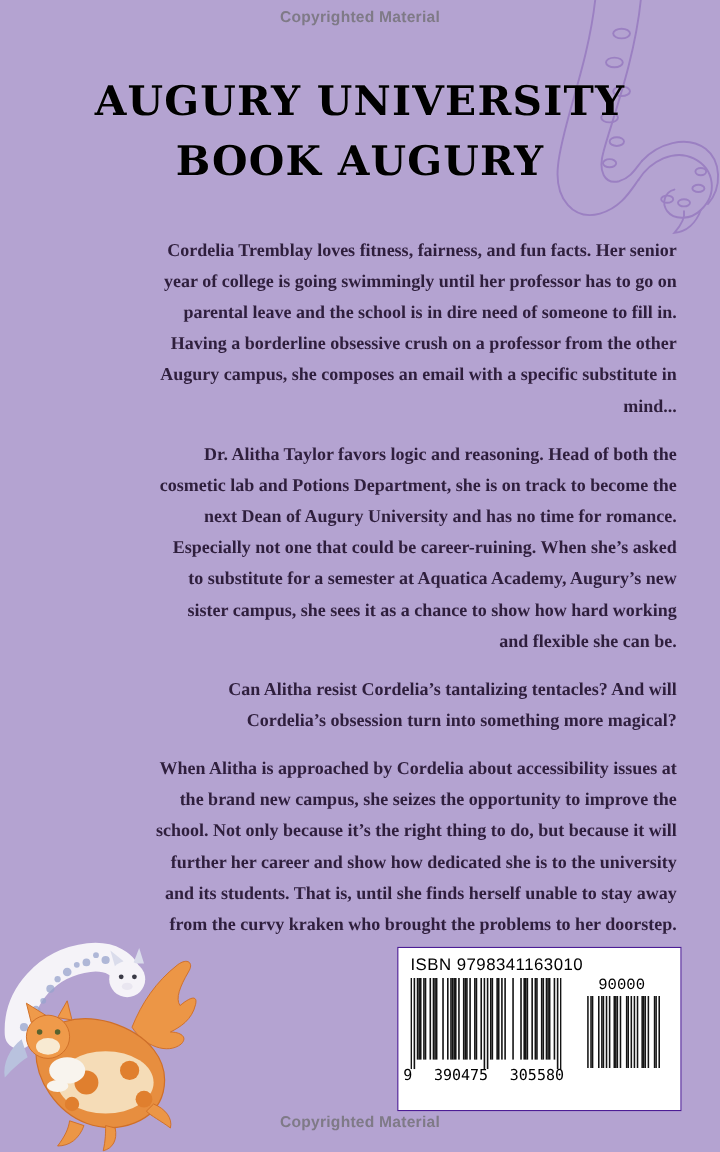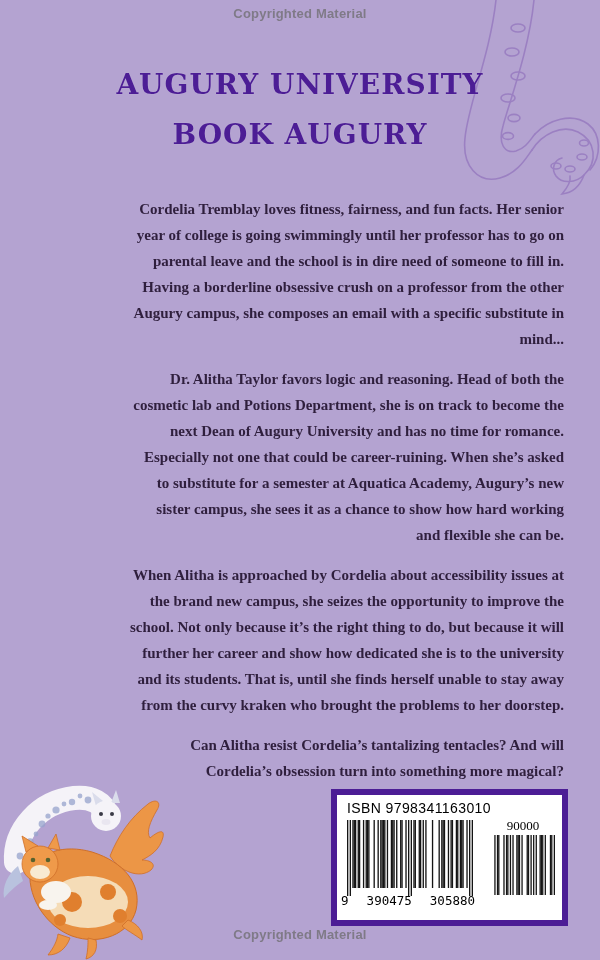--- a/index.html
+++ b/index.html
@@ -16,24 +16,24 @@
     font-family:"Liberation Sans", sans-serif;
     font-size:13px;font-weight:700;
     color:#7f7a87;
     letter-spacing:.2px;
   }
   .watermark.top{top:6px;}
   .watermark.bottom{top:927px;}
   .title{
     position:absolute;top:60px;left:0;width:100%;
     text-align:center;
-    color:#4c1d95;
+    color:#000000;
     font-family:"DejaVu Serif","Liberation Serif",serif;
     font-weight:700;
-    font-size:28px;
+    font-size:34px;
     line-height:50px;
     letter-spacing:1px;
     text-shadow:0 0 1px rgba(255,255,255,.4);
   }
   .blurb{
     position:absolute;top:196px;left:36px;width:528px;
     text-align:center;
     color:#2f1f3d;
     font-family:"Liberation Serif",serif;
     font-weight:700;
@@ -48,40 +48,40 @@
   .tentacle{
     position:absolute;top:0;right:0;width:170px;height:200px;
   }
   .cats{
     position:absolute;left:0;top:752px;width:185px;height:208px;
   }
   .barcode-box{
     position:absolute;left:331px;top:789px;
     width:237px;height:137px;
     background:#ffffff;
-    border:6px solid #4c1d95;
+    border:1px solid #4c1d95;
     box-sizing:border-box;
   }
   .isbn-label{
     position:absolute;top:5px;left:10px;
     font-family:"Liberation Sans",sans-serif;
     font-size:14px;color:#000;
     letter-spacing:.4px;
   }
   .main-bars{position:absolute;left:10px;top:25px;width:126px;height:76px;}
   .main-digits{
     position:absolute;left:4px;top:98px;width:134px;
     display:flex;justify-content:space-between;
     font-family:"DejaVu Sans Mono",monospace;
     font-size:12.5px;color:#000;
   }
   .addon-label{
     position:absolute;left:154px;top:23px;width:64px;
     text-align:center;
-    font-family:Liberation Serif, serif;
+    font-family:Liberation Mono, monospace;
     font-size:13px;color:#000;
   }
   .addon-bars{position:absolute;left:156px;top:40px;width:62px;height:60px;}
   .bars{fill:#141414;}
 </style>
 </head>
 <body>
 
 <div class="cover">
 
@@ -117,28 +117,28 @@
 Having a borderline obsessive crush on a professor from the other
 Augury campus, she composes an email with a specific substitute in
 mind...</p>
     <p>Dr. Alitha Taylor favors logic and reasoning. Head of both the
 cosmetic lab and Potions Department, she is on track to become the
 next Dean of Augury University and has no time for romance.
 Especially not one that could be career-ruining. When she’s asked
 to substitute for a semester at Aquatica Academy, Augury’s new
 sister campus, she sees it as a chance to show how hard working
 and flexible she can be.</p>
+    <p>Can Alitha resist Cordelia’s tantalizing tentacles? And will
+Cordelia’s obsession turn into something more magical?</p>
     <p>When Alitha is approached by Cordelia about accessibility issues at
 the brand new campus, she seizes the opportunity to improve the
 school. Not only because it’s the right thing to do, but because it will
 further her career and show how dedicated she is to the university
 and its students. That is, until she finds herself unable to stay away
 from the curvy kraken who brought the problems to her doorstep.</p>
-    <p>Can Alitha resist Cordelia’s tantalizing tentacles? And will
-Cordelia’s obsession turn into something more magical?</p>
   </div>
 
   <svg class="cats" viewBox="0 0 185 208">
 
     <path d="M16,110 C14,78 40,50 74,46 C92,44 104,52 106,62" stroke="#f5f3f8" stroke-width="24" fill="none" stroke-linecap="round"></path>
     <path d="M18,114 C8,122 2,134 4,146 C11,138 17,133 23,129 Z" fill="#b9c2de"></path>
     <g fill="#97a3cd" opacity="0.75">
       <circle cx="20" cy="104" r="3.4"></circle>
         <circle cx="30" cy="90" r="3.8"></circle>
         <circle cx="42" cy="72" r="3.4"></circle>
@@ -231,21 +231,21 @@
           <rect x="86" y="0" width="1" height="68"></rect>
           <rect x="87" y="0" width="1" height="68"></rect>
           <rect x="90" y="0" width="1" height="68"></rect>
           <rect x="92" y="0" width="1" height="76"></rect>
           <rect x="94" y="0" width="1" height="76"></rect>
         </g>
       </svg>
     <div class="main-digits">
       <span>9</span>
       <span>390475</span>
-      <span>305880</span>
+      <span>305580</span>
     </div>
     <div class="addon-label">90000</div>
     <svg class="addon-bars" viewBox="0 0 48 60" preserveAspectRatio="none">
         <g class="bars">
           <rect x="1" y="0" width="1" height="60"></rect>
           <rect x="3" y="0" width="1" height="60"></rect>
           <rect x="4" y="0" width="1" height="60"></rect>
           <rect x="8" y="0" width="1" height="60"></rect>
           <rect x="10" y="0" width="1" height="60"></rect>
           <rect x="11" y="0" width="1" height="60"></rect>

